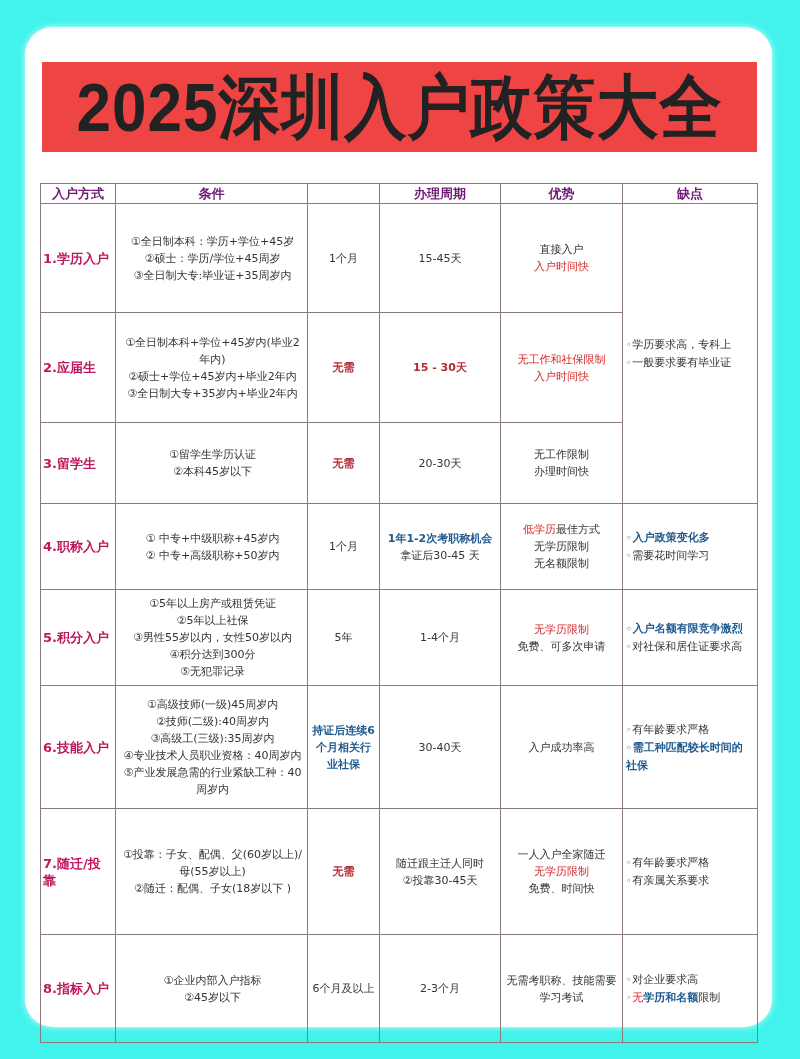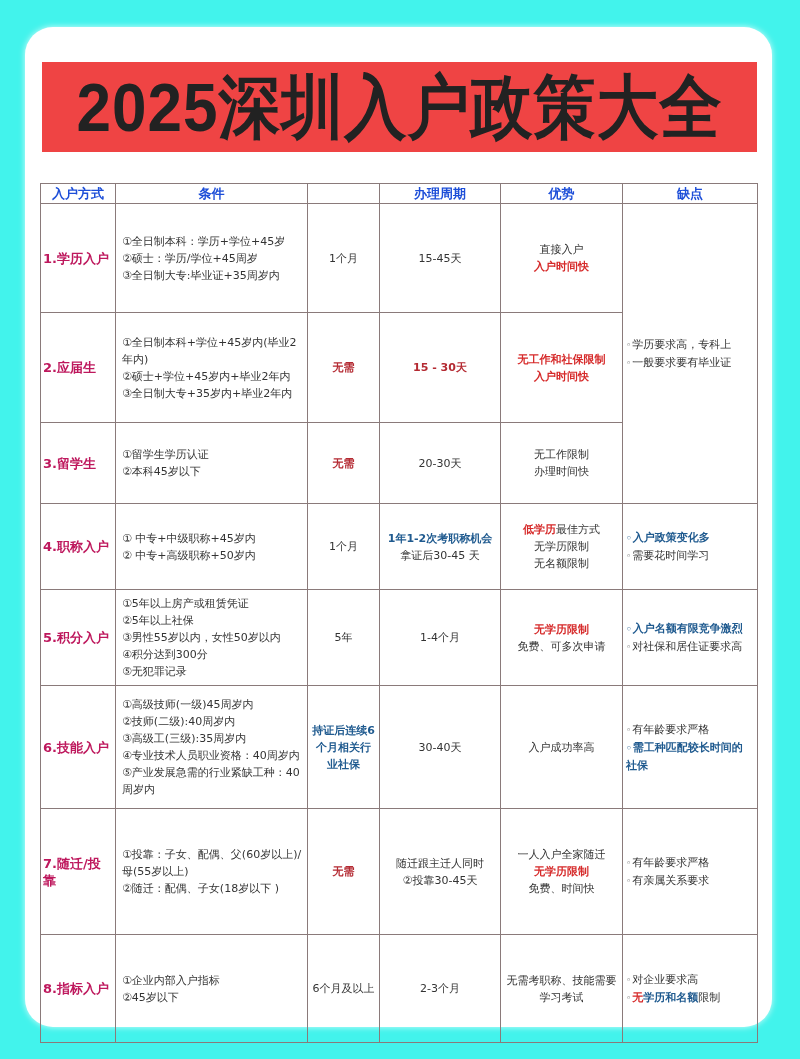--- a/index.html
+++ b/index.html
@@ -27,26 +27,26 @@
     table.policy {
       position: absolute; left: 40px; top: 183px; width: 717px;
       border-collapse: collapse; table-layout: fixed;
       font-size: 11px; color: #333333;
     }
     table.policy td, table.policy th {
       border: 1px solid #8a7a7a; padding: 0 4px; vertical-align: middle;
       line-height: 17px;
     }
     table.policy th {
-      height: 19px; font-size: 13px; font-weight: bold; color: #1d4ed8; text-align: center;
+      height: 19px; font-size: 13px; font-weight: bold; color: #701a75; text-align: center;
     }
     .type-cell { color: #be185d; font-weight: bold; font-size: 13px; padding-left: 2px !important; }
-    .cond-cell { text-align: left; padding-left: 6px !important; margin-left: 32px; }
+    .cond-cell { text-align: center; padding-left: 6px !important; margin-left: 32px; }
     .center { text-align: center; }
-    .red { color: #d62a2a; font-weight: bold; }
+    .red { color: #d62a2a; font-weight: normal; }
     .darkred { color: #b42a32; font-weight: bold; }
     .blue { color: #1f5a8f; font-weight: bold; }
     .line { display: block; }
     .bullet { display: block; }
     .bullet::before { content: "\25E6"; font-size: 9px; margin-right: 1px; }
     .cons-cell { text-align: left; padding-left: 3px !important; margin-left: 44px; }
     .last-row td { border-bottom: none; }
   </style>
 </head>
 <body>

